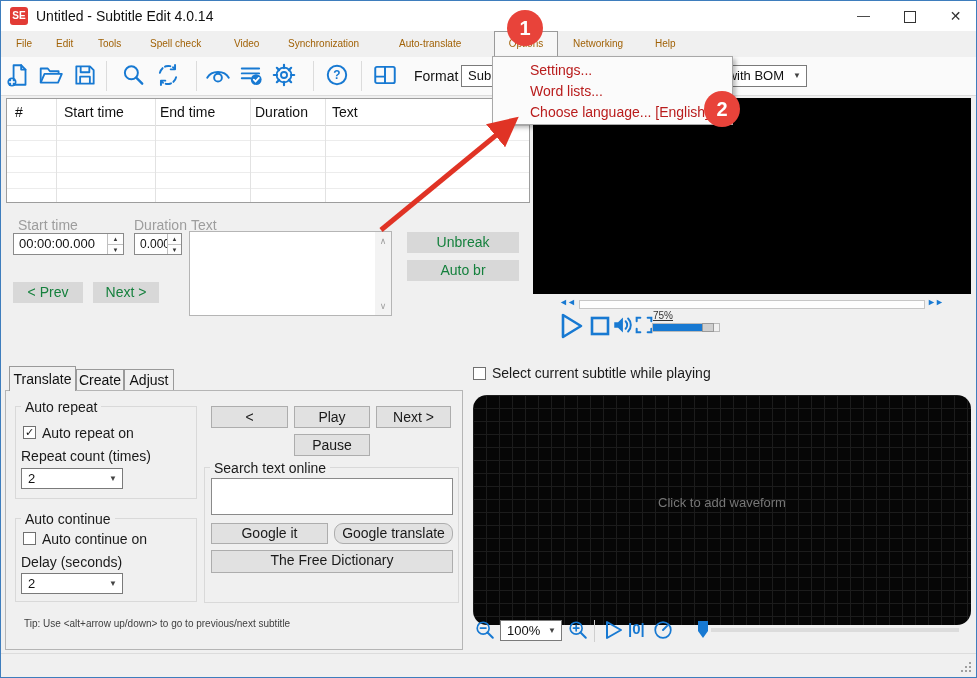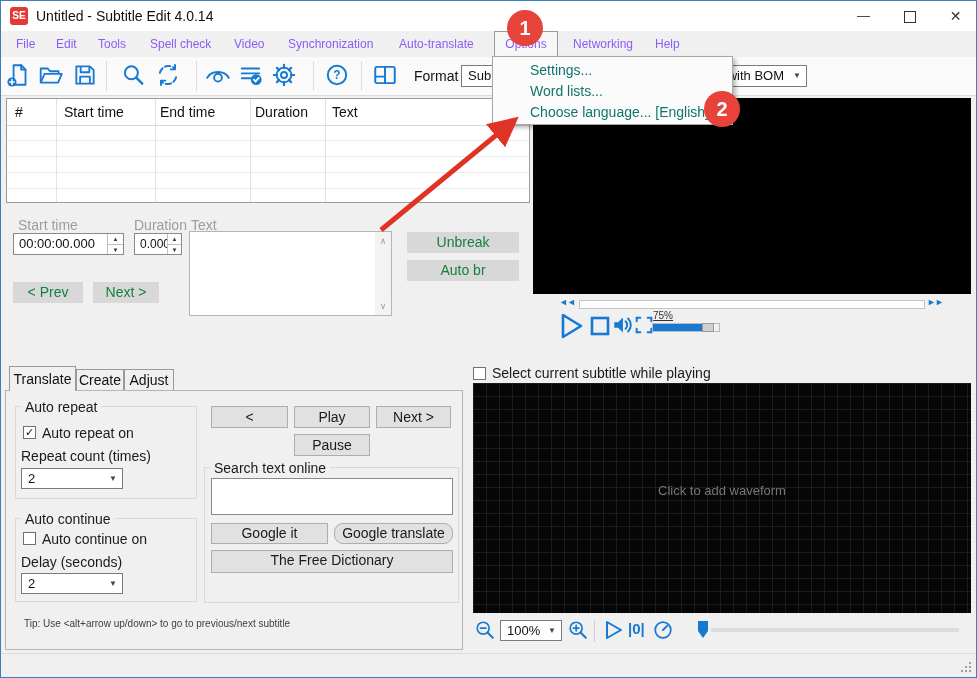--- a/index.html
+++ b/index.html
@@ -8,21 +8,21 @@
   .abs{position:absolute;}
   
   .titlebar{position:absolute;left:0;top:0;right:0;height:30px;background:#ffffff;}
   .applogo{position:absolute;left:9px;top:6px;width:18px;height:18px;background:#e23b35;border-radius:3px;
            color:#fff;font-size:10px;font-weight:bold;text-align:center;line-height:18px;}
   .apptitle{position:absolute;left:35px;top:0;height:30px;line-height:30px;font-size:14px;color:#111;}
   .wbtn{position:absolute;top:0;width:45px;height:30px;text-align:center;line-height:30px;font-size:13px;color:#333;}
   .maxbox{display:inline-block;width:10px;height:10px;border:1px solid #333;vertical-align:middle;}
   
   .menubar{position:absolute;left:0;top:30px;right:0;height:26px;background:#f0f0f0;}
-  .mitem{position:absolute;top:0;height:26px;line-height:26px;font-size:12px;color:#8b5cf6;white-space:nowrap;}
+  .mitem{position:absolute;top:0;height:26px;line-height:26px;font-size:10px;color:#a16207;white-space:nowrap;}
   .mopen{border:1px solid #9a9a9a;background:#f7f7f7;text-align:center;line-height:24px;box-sizing:border-box;}
   
   .toolbar{position:absolute;left:0;top:56px;right:0;height:38px;background:#fafafa;border-bottom:1px solid #dcdcdc;}
   .tbtn{position:absolute;top:5px;width:28px;height:28px;}
   .tsep{position:absolute;top:4px;width:1px;height:30px;background:#dcdcdc;}
   .tlabel{position:absolute;top:0;height:38px;line-height:38px;font-size:14px;color:#111;}
   .combo{position:absolute;background:#fff;border:1px solid #7a7a7a;box-sizing:border-box;font-size:13px;color:#111;}
   .combo .val{position:absolute;left:6px;top:0;bottom:0;line-height:20px;white-space:nowrap;}
   .combo .valr{position:absolute;right:22px;top:0;bottom:0;line-height:20px;white-space:nowrap;}
   .combo .arr{position:absolute;right:5px;top:0;bottom:0;line-height:20px;font-size:8px;color:#444;}
@@ -51,29 +51,29 @@
   .tab{position:absolute;background:#f0f0f0;border:1px solid #9a9a9a;border-bottom:none;box-sizing:border-box;
        font-size:14px;text-align:center;color:#111;}
   .panel{position:absolute;border:1px solid #b5b5b5;background:#f0f0f0;box-sizing:border-box;}
   .group{position:absolute;border:1px solid #d9d9d9;box-sizing:border-box;}
   .gcap{position:absolute;background:#f0f0f0;padding:0 4px;font-size:14px;color:#1a1a1a;white-space:nowrap;}
   .cb{position:absolute;width:13px;height:13px;background:#fff;border:1px solid #707070;box-sizing:border-box;
       font-size:11px;line-height:11px;text-align:center;color:#111;}
   .cblabel{position:absolute;font-size:14px;color:#1a1a1a;white-space:nowrap;}
   .tip{position:absolute;font-size:10px;color:#404040;white-space:nowrap;text-align:center;}
   
-  .wave{position:absolute;left:472px;top:382px;width:498px;height:230px;background-color:#060606;
+  .wave{position:absolute;left:472px;top:394px;width:498px;height:230px;background-color:#060606;
      background-image:repeating-linear-gradient(to right,#1c1c1c 0 1px,transparent 1px 13px),
-                      repeating-linear-gradient(to bottom,#1c1c1c 0 1px,transparent 1px 13px);}
+                      repeating-linear-gradient(to bottom,#1c1c1c 0 1px,transparent 1px 13px);border-radius:14px;}
   .waveph{position:absolute;left:0;right:0;top:100px;text-align:center;font-size:13px;color:#777;}
   .statusbar{position:absolute;left:0;top:652px;right:0;bottom:0;background:#f0f0f0;border-top:1px solid #dcdcdc;}
   .overlay{position:absolute;left:0;top:0;width:977px;height:678px;pointer-events:none;z-index:60;}
   .popup{position:absolute;left:491px;top:55px;width:241px;height:69px;background:#fbfbfb;border:1px solid #a8a8a8;
          box-shadow:3px 3px 4px rgba(0,0,0,0.25);z-index:50;box-sizing:border-box;}
-  .pitem{height:21px;line-height:21px;padding-left:37px;font-size:14px;color:#0f766e;white-space:nowrap;}
+  .pitem{height:21px;line-height:21px;padding-left:37px;font-size:14px;color:#b91c1c;white-space:nowrap;}
   svg{display:block;}
 </style>
 </head>
 <body>
 
 <div id="win">
 
   <div class="titlebar">
     <div class="applogo">SE</div>
     <div class="apptitle">Untitled - Subtitle Edit 4.0.14</div>

